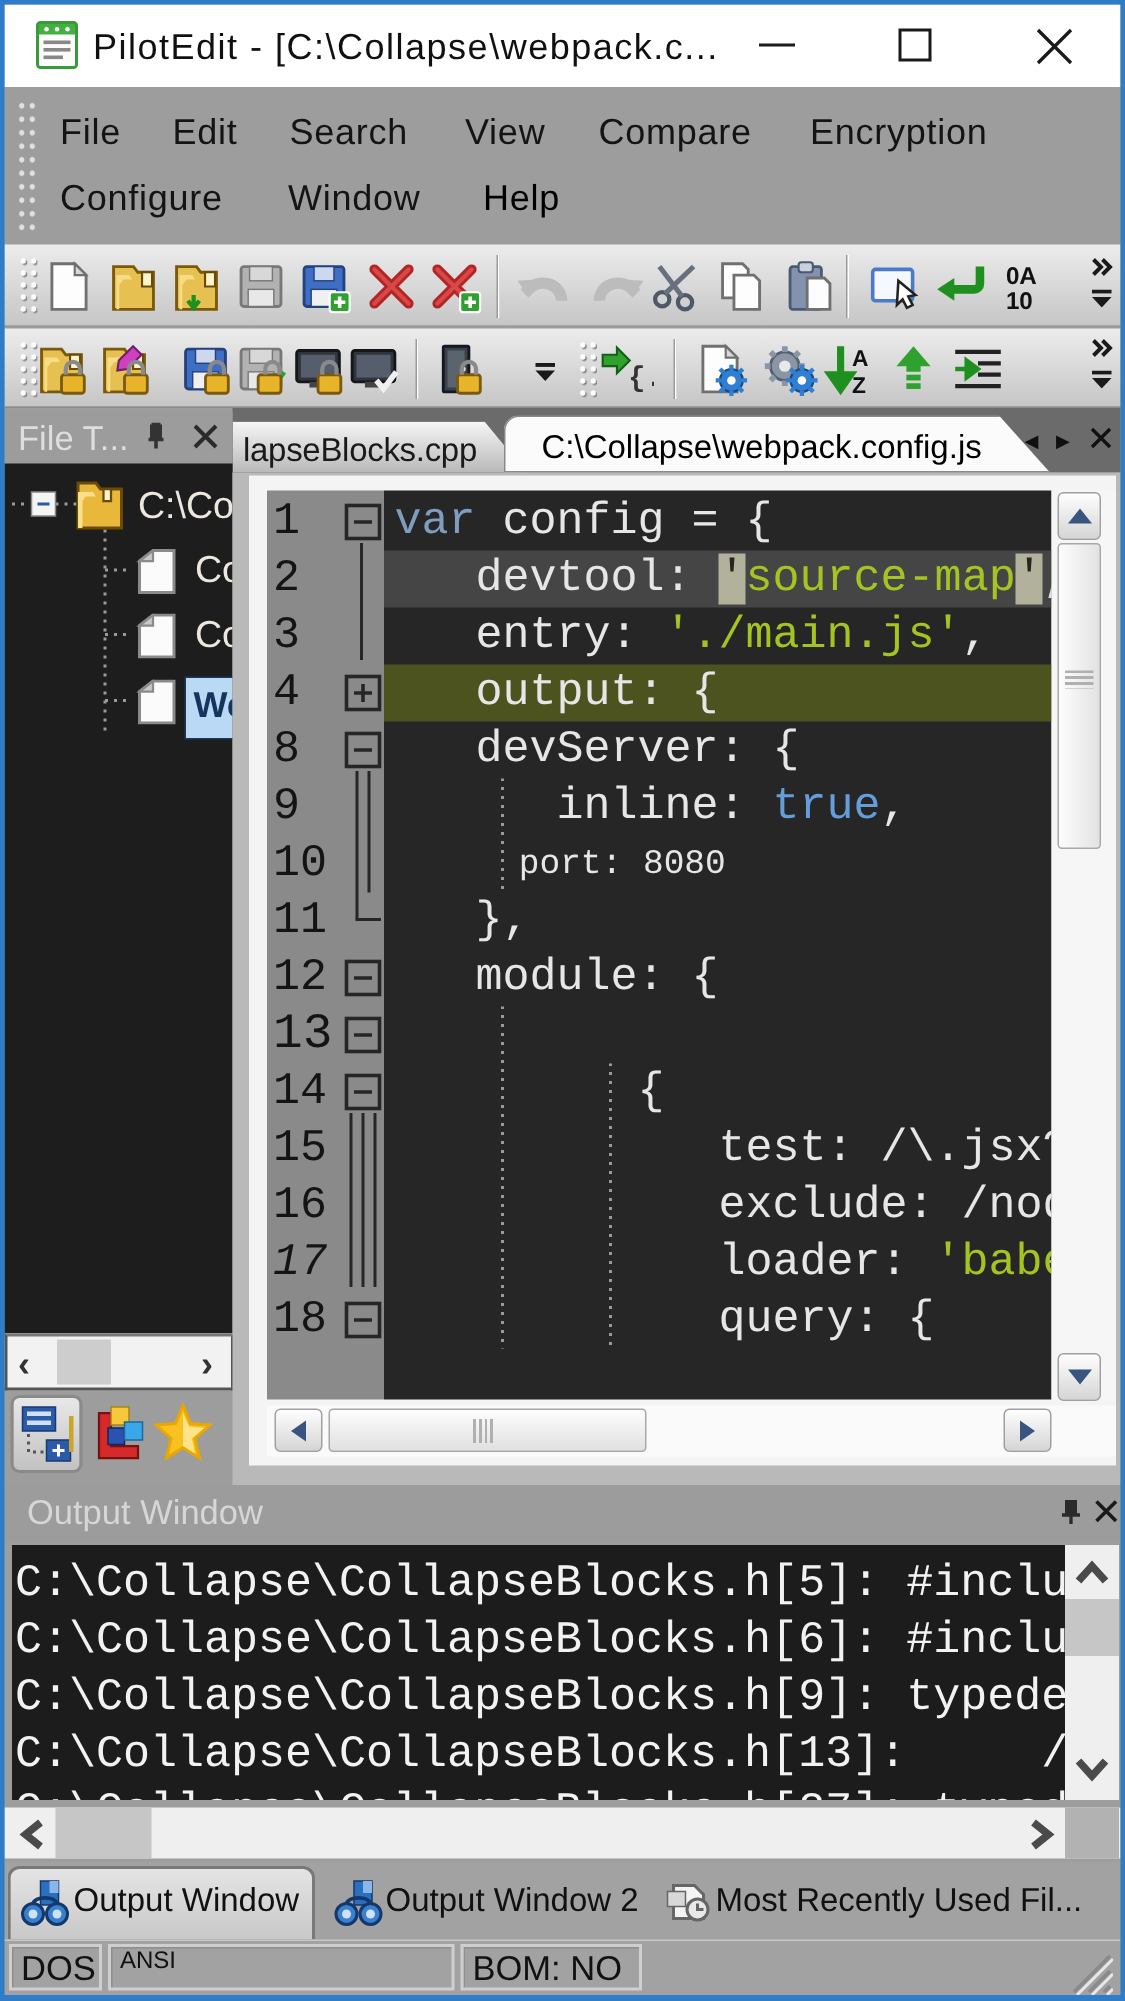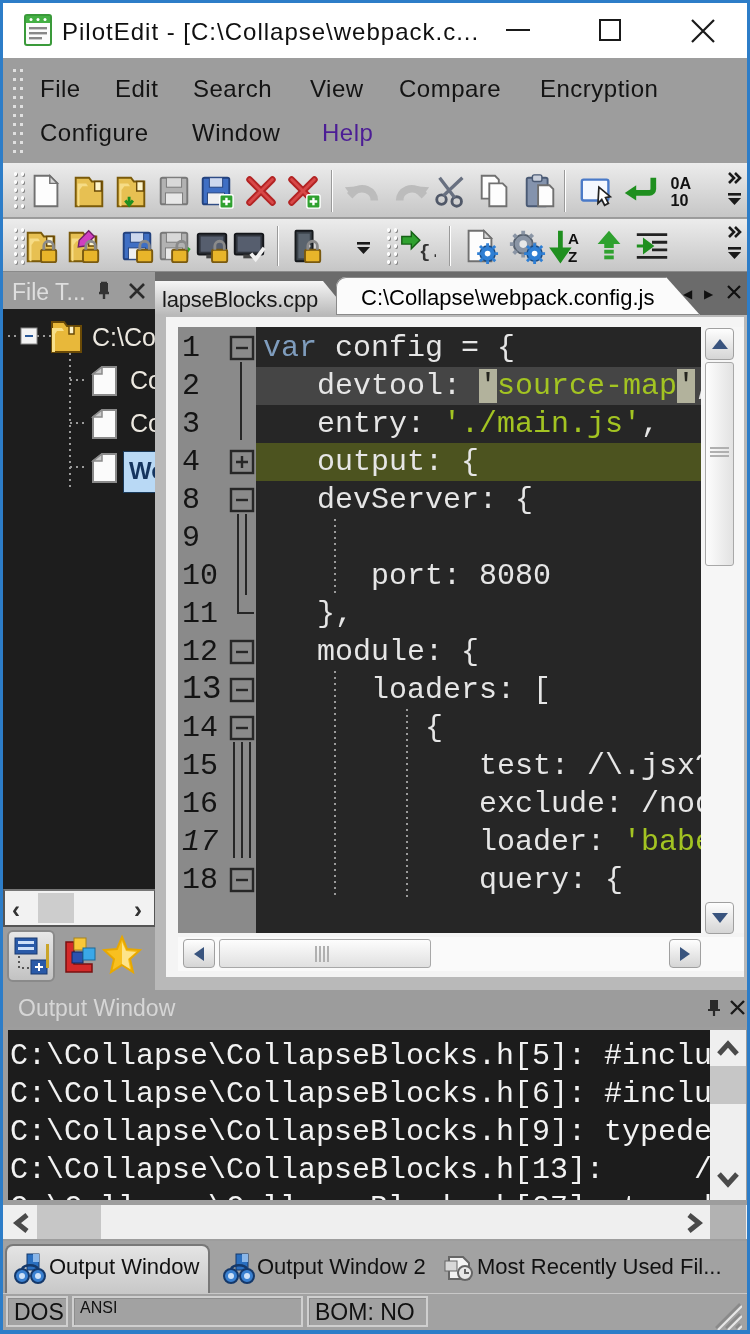--- a/index.html
+++ b/index.html
@@ -29,21 +29,21 @@
 <div class="a" style="left:3px;top:58px;width:744px;height:105px;background:#9d9d9d;"></div>
 <div class="a" style="left:11px;top:66px;width:13px;height:90px;background-image:radial-gradient(circle 2px,#e0e0e0 0 1.6px,rgba(0,0,0,0) 2px);background-size:7px 9px;"></div>
 <div class="a" style="left:40px;top:75px;font-size:24px;letter-spacing:0.5px;color:#141414;">File</div>
 <div class="a" style="left:115px;top:75px;font-size:24px;letter-spacing:0.5px;color:#141414;">Edit</div>
 <div class="a" style="left:193px;top:75px;font-size:24px;letter-spacing:0.5px;color:#141414;">Search</div>
 <div class="a" style="left:310px;top:75px;font-size:24px;letter-spacing:0.5px;color:#141414;">View</div>
 <div class="a" style="left:399px;top:75px;font-size:24px;letter-spacing:0.5px;color:#141414;">Compare</div>
 <div class="a" style="left:540px;top:75px;font-size:24px;letter-spacing:0.5px;color:#141414;">Encryption</div>
 <div class="a" style="left:40px;top:119px;font-size:24px;letter-spacing:0.5px;color:#141414;">Configure</div>
 <div class="a" style="left:192px;top:119px;font-size:24px;letter-spacing:0.5px;color:#141414;">Window</div>
-<div class="a" style="left:322px;top:119px;font-size:24px;letter-spacing:0.5px;color:#4c1d95;">Help</div>
+<div class="a" style="left:322px;top:119px;font-size:24px;letter-spacing:0.5px;color:#000000;">Help</div>
 <div class="a" style="left:3px;top:163px;width:744px;height:55px;background:linear-gradient(#ececec,#c6c6c6);border-bottom:1px solid #9a9a9a;"></div>
 <div class="a" style="left:3px;top:219px;width:744px;height:53px;background:linear-gradient(#ececec,#c6c6c6);border-bottom:1px solid #8a8a8a;"></div>
 <div class="a" style="left:12px;top:170px;width:13px;height:42px;background-image:radial-gradient(circle 2px,#fdfdfd 0 1.6px,rgba(0,0,0,0) 2px),radial-gradient(circle 2px,#8a8a8a 0 1.6px,rgba(0,0,0,0) 2px);background-size:7px 8px;background-position:0 0,1px 1px;"></div>
 <div class="a" style="left:12px;top:226px;width:13px;height:40px;background-image:radial-gradient(circle 2px,#fdfdfd 0 1.6px,rgba(0,0,0,0) 2px),radial-gradient(circle 2px,#8a8a8a 0 1.6px,rgba(0,0,0,0) 2px);background-size:7px 8px;background-position:0 0,1px 1px;"></div>
 <div class="a" style="left:385px;top:226px;width:13px;height:40px;background-image:radial-gradient(circle 2px,#fdfdfd 0 1.6px,rgba(0,0,0,0) 2px),radial-gradient(circle 2px,#8a8a8a 0 1.6px,rgba(0,0,0,0) 2px);background-size:7px 8px;background-position:0 0,1px 1px;"></div>
 <svg class="a" style="left:27px;top:172px" width="38" height="38" viewBox="0 0 40 40">
     <path d="M8 4 h16 l8 8 v24 h-24 z" fill="#fdfdfd" stroke="#707070" stroke-width="2"></path>
     <path d="M24 4 l8 8 h-8 z" fill="#d8d8d8" stroke="#707070" stroke-width="1.5"></path>
   </svg>
 <svg class="a" style="left:70px;top:172px" width="38" height="38" viewBox="0 0 40 40">
@@ -361,24 +361,24 @@
 <div class="a" style="left:249px;top:742px;width:2px;height:116px;background:#262626;"></div>
 <div class="a" style="left:334px;top:519px;width:2px;height:76px;background:repeating-linear-gradient(#9a9a9a 0 2px,transparent 2px 6px);"></div>
 <div class="a" style="left:334px;top:671px;width:2px;height:228px;background:repeating-linear-gradient(#9a9a9a 0 2px,transparent 2px 6px);"></div>
 <div class="a" style="left:406px;top:709px;width:2px;height:190px;background:repeating-linear-gradient(#9a9a9a 0 2px,transparent 2px 6px);"></div>
 <div class="a" style="left:256px;top:327px;width:445px;height:606px;overflow:hidden;">
 <div class="mono" style="position:absolute;left:7px;top:2px;font-size:30px;line-height:38px;white-space:pre;color:#e6e6e6;"><span style="color:#7f9dbe">var</span> config = {</div>
 <div class="mono" style="position:absolute;left:7px;top:40px;font-size:30px;line-height:38px;white-space:pre;color:#e6e6e6;">&nbsp;&nbsp;&nbsp;devtool: <span style="background:#b2b29c;color:#262620">'</span><span style="color:#a3c422">source-map</span><span style="background:#b2b29c;color:#262620">'</span>,</div>
 <div class="mono" style="position:absolute;left:7px;top:78px;font-size:30px;line-height:38px;white-space:pre;color:#e6e6e6;">&nbsp;&nbsp;&nbsp;entry: <span style="color:#a3c422">'./main.js'</span>,</div>
 <div class="mono" style="position:absolute;left:7px;top:116px;font-size:30px;line-height:38px;white-space:pre;color:#e6e6e6;">&nbsp;&nbsp;&nbsp;output: {</div>
 <div class="mono" style="position:absolute;left:7px;top:154px;font-size:30px;line-height:38px;white-space:pre;color:#e6e6e6;">&nbsp;&nbsp;&nbsp;devServer: {</div>
-<div class="mono" style="position:absolute;left:7px;top:230px;font-size:30px;line-height:38px;white-space:pre;color:#e6e6e6;text-align:center;">&nbsp;&nbsp;&nbsp;&nbsp;&nbsp;&nbsp;port: 8080</div>
+<div class="mono" style="position:absolute;left:7px;top:192px;font-size:30px;line-height:38px;white-space:pre;color:#e6e6e6;">&nbsp;&nbsp;&nbsp;&nbsp;&nbsp;&nbsp;inline: <span style="color:#659ddb">true</span>,</div>
+<div class="mono" style="position:absolute;left:7px;top:230px;font-size:23px;line-height:38px;white-space:pre;color:#e6e6e6;text-align:center;">&nbsp;&nbsp;&nbsp;&nbsp;&nbsp;&nbsp;port: 8080</div>
 <div class="mono" style="position:absolute;left:7px;top:268px;font-size:30px;line-height:38px;white-space:pre;color:#e6e6e6;">&nbsp;&nbsp;&nbsp;},</div>
 <div class="mono" style="position:absolute;left:7px;top:306px;font-size:30px;line-height:38px;white-space:pre;color:#e6e6e6;">&nbsp;&nbsp;&nbsp;module: {</div>
-<div class="mono" style="position:absolute;left:7px;top:344px;font-size:30px;line-height:38px;white-space:pre;color:#e6e6e6;">&nbsp;&nbsp;&nbsp;&nbsp;&nbsp;&nbsp;loaders: [</div>
 <div class="mono" style="position:absolute;left:7px;top:382px;font-size:30px;line-height:38px;white-space:pre;color:#e6e6e6;">&nbsp;&nbsp;&nbsp;&nbsp;&nbsp;&nbsp;&nbsp;&nbsp;&nbsp;{</div>
 <div class="mono" style="position:absolute;left:7px;top:420px;font-size:30px;line-height:38px;white-space:pre;color:#e6e6e6;">&nbsp;&nbsp;&nbsp;&nbsp;&nbsp;&nbsp;&nbsp;&nbsp;&nbsp;&nbsp;&nbsp;&nbsp;test: /\.jsx?$/,</div>
 <div class="mono" style="position:absolute;left:7px;top:458px;font-size:30px;line-height:38px;white-space:pre;color:#e6e6e6;">&nbsp;&nbsp;&nbsp;&nbsp;&nbsp;&nbsp;&nbsp;&nbsp;&nbsp;&nbsp;&nbsp;&nbsp;exclude: /node_modules/,</div>
 <div class="mono" style="position:absolute;left:7px;top:496px;font-size:30px;line-height:38px;white-space:pre;color:#e6e6e6;">&nbsp;&nbsp;&nbsp;&nbsp;&nbsp;&nbsp;&nbsp;&nbsp;&nbsp;&nbsp;&nbsp;&nbsp;loader: <span style="color:#a3c422">'babel-loader'</span>,</div>
 <div class="mono" style="position:absolute;left:7px;top:534px;font-size:30px;line-height:38px;white-space:pre;color:#e6e6e6;">&nbsp;&nbsp;&nbsp;&nbsp;&nbsp;&nbsp;&nbsp;&nbsp;&nbsp;&nbsp;&nbsp;&nbsp;query: {</div>
 </div>
 <div class="a" style="left:701px;top:327px;width:43px;height:606px;background:#f6f6f6;"></div>
 <div class="a" style="left:705px;top:328px;width:29px;height:32px;background:linear-gradient(#fefefe,#d5d5d5);border:1px solid #a0a0a0;border-radius:4px;"></div>
 <svg class="a" style="left:710px;top:337px" width="20" height="14" viewBox="0 0 20 14">
     <path d="M10 2 L18 12 H2 Z" fill="#39547e"></path>

